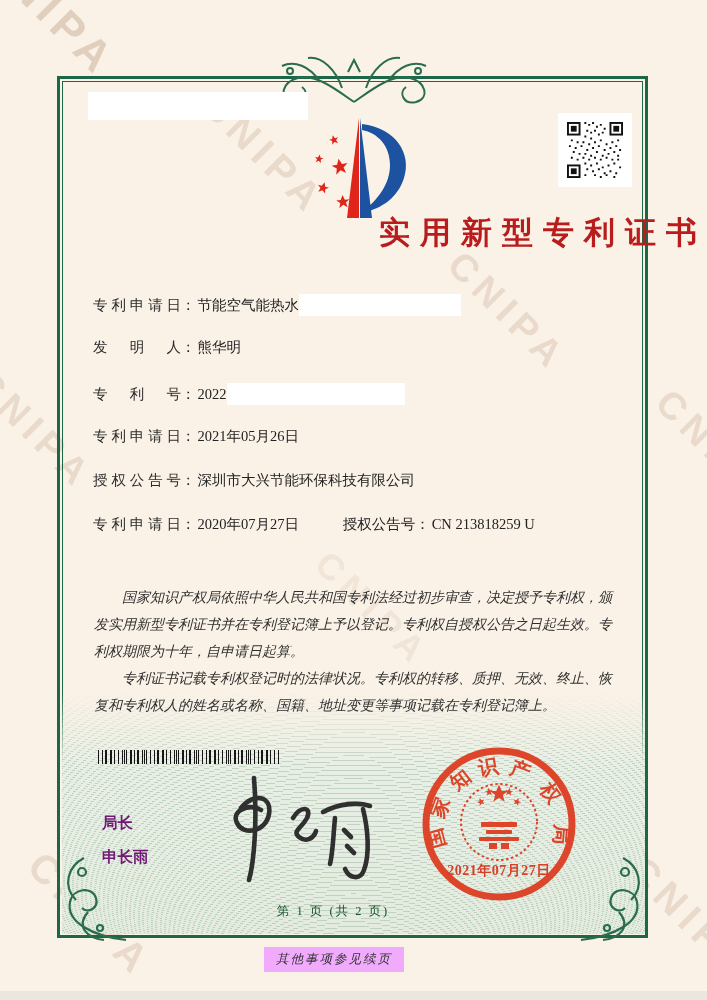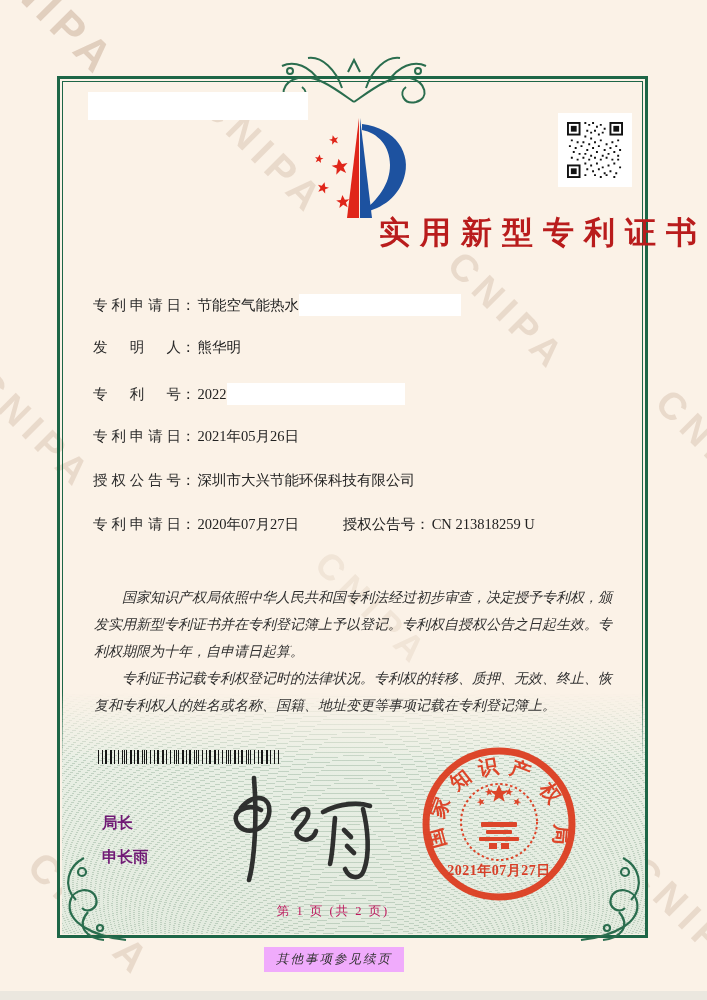--- a/index.html
+++ b/index.html
@@ -42,21 +42,21 @@
 
   .barcode{position:absolute;left:98px;top:750px;width:182px;height:14px;
     background:
       repeating-linear-gradient(90deg,#161616 0 1.5px,rgba(0,0,0,0) 1.5px 4px),
       repeating-linear-gradient(90deg,#161616 0 1px,rgba(0,0,0,0) 1px 6.5px);}
 
   .signer{position:absolute;left:102px;top:806px;font-family:"Liberation Sans",sans-serif;
           font-size:15.5px;font-weight:600;color:#701a75;line-height:34px;}
 
   .pageno{position:absolute;left:0;top:903px;width:666px;text-align:center;
-          font-size:12.5px;color:#be185d;letter-spacing:2px;}
+          font-size:12.5px;color:#14532d;letter-spacing:2px;}
 
   .note{position:absolute;left:264px;top:947px;background:#f0abfc;padding:4px 12px;
         font-size:12.5px;font-style:italic;color:#333;letter-spacing:2px;}
 
   .bottom-strip{position:absolute;left:0;bottom:0;width:707px;height:9px;background:rgba(228,226,220,.7);}
 
   svg{display:block;}
   .abs{position:absolute;}
 </style>
 </head>

